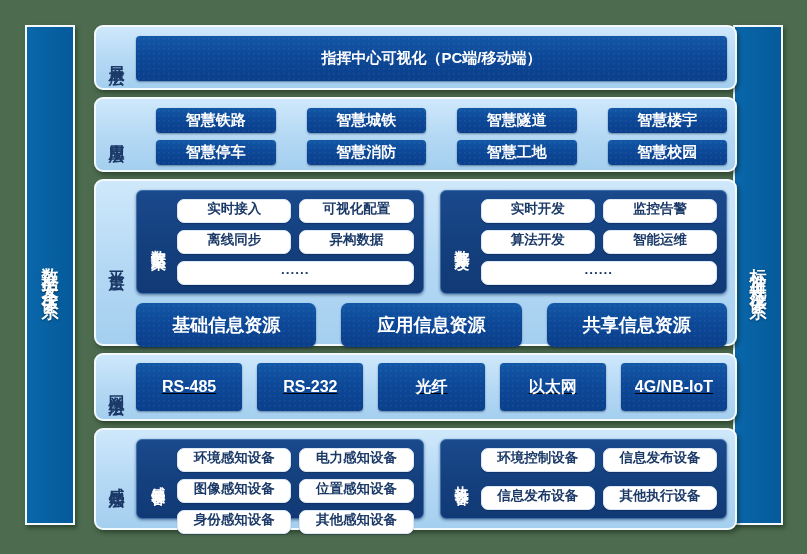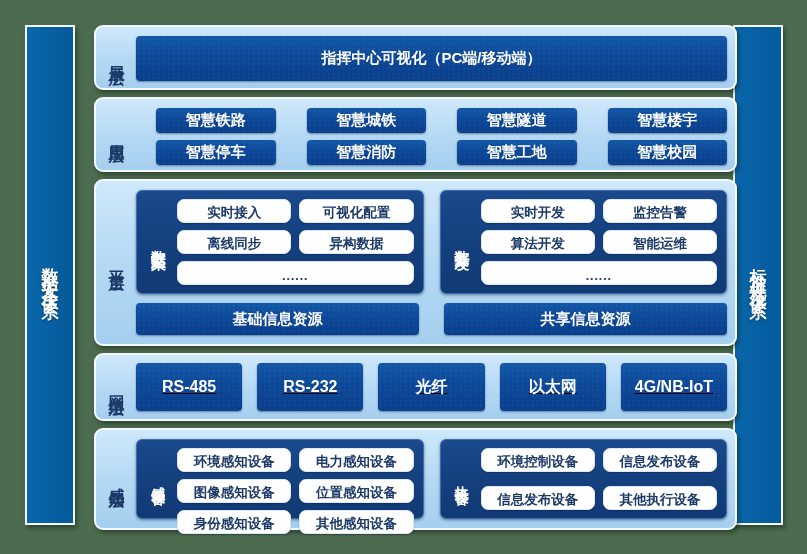--- a/index.html
+++ b/index.html
@@ -97,31 +97,30 @@
     color:#ffffff; font-size:15px; font-weight:700; letter-spacing:2px; line-height:1.25;
   }
   .group-body {
     flex:1; display:grid; grid-template-columns:1fr 1fr; gap:7px 8px;
   }
   .wbox {
     background:#ffffff;
     border:1px solid #dce9f5;
     border-radius:7px;
     color:#1c3a68; font-size:13.5px; font-weight:700;
-    display:flex; align-items:flex-end; justify-content:center;
+    display:flex; align-items:flex-start; justify-content:center;
     min-height:24px;
     box-shadow:0 1px 1px rgba(10,25,60,.35);
-    font-family:Liberation Serif, serif;
   }
   .wbox.span2 { grid-column:1 / span 2; letter-spacing:1px; }
 
   .platform-body { display:flex; flex-direction:column; }
   .platform-body .groups-row { height:110px; }
   .resources-row { display:flex; gap:25px; margin-top:9px; }
-  .resources-row .dbox { flex:1; height:32px; font-size:15px; }
+  .resources-row .dbox { flex:1; height:44px; font-size:18px;border-radius:7px; }
 
   
   .net-row { display:flex; gap:15px; height:100%; align-items:center;text-decoration:underline; }
   .net-row .dbox { flex:1; height:48px; font-size:16px; }
 
   
   .perception-body .groups-row { height:100%; }
   .perception-body .group-body.rows2 { align-content:space-between; }
   .perception-body .group-body.rows2 .wbox { height:24px; }
 </style>
@@ -237,20 +236,23 @@
                 </div>
             </div>
           </div>
 
         </div>
         <div class="resources-row">
           <div class="dbox">
               <span>基础信息资源</span>
             </div>
           <div class="dbox">
+              <span>应用信息资源</span>
+            </div>
+          <div class="dbox">
               <span>共享信息资源</span>
             </div>
         </div>
       </div>
     </div>
 
     <div class="panel" style="height:68px">
       <div class="layer-label">
         <span class="v">网络层</span>
       </div>

